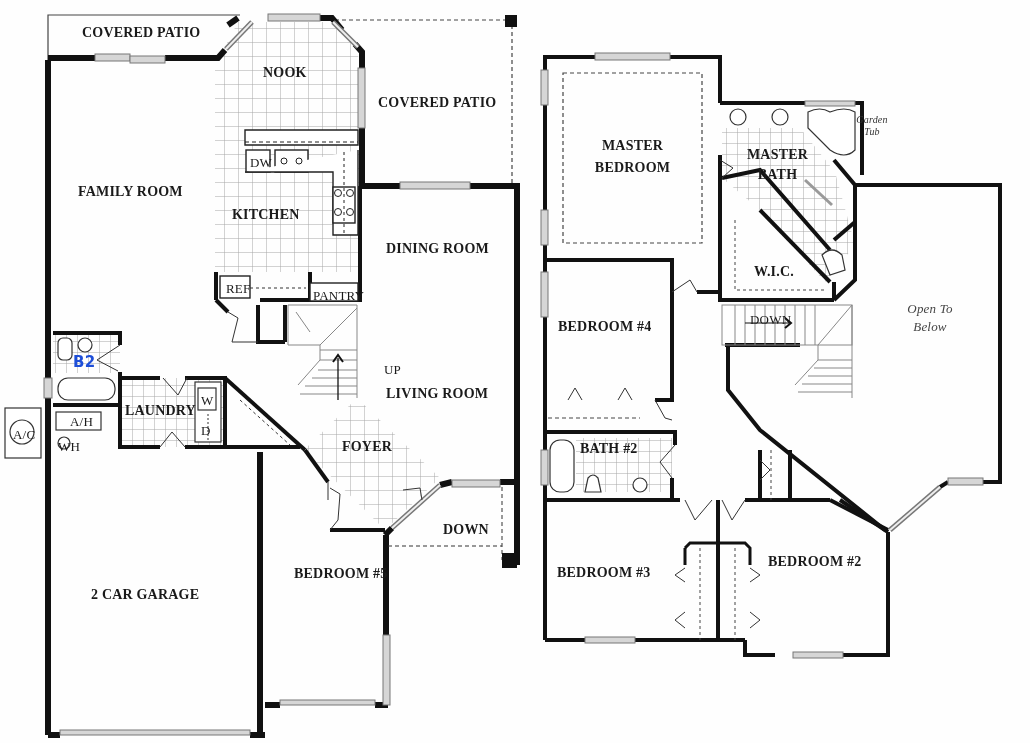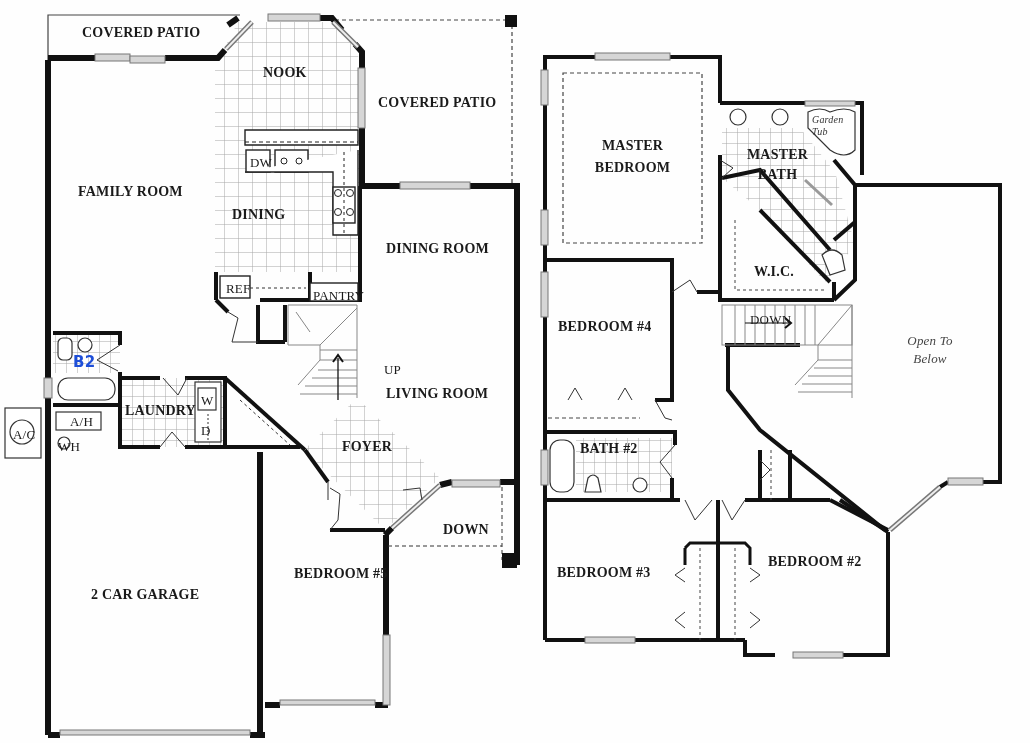--- a/index.html
+++ b/index.html
@@ -2,21 +2,21 @@
 <html><head>
 <meta charset="utf-8">
 <style>
   html, body { margin:0; padding:0; background:#fefefe; }
   body { width:1030px; height:743px; overflow:hidden; position:relative; font-family:"DejaVu Serif", serif; }
   #plan { position:absolute; left:0; top:0; }
   .lbl { position:absolute; font-family:Liberation Serif, serif; font-weight:bold; font-size:14px; color:#1a1a1a; white-space:nowrap; letter-spacing:0.2px; }
   .lbl.small { font-size:13px; font-weight:normal; }
   .lbl.tiny { font-size:13px; font-weight:normal; }
   .lbl.ital { font-style:italic; font-weight:normal; font-size:13px; color:#444; text-align:center; line-height:18px; }
-  .lbl.ital-s { font-style:italic; font-weight:normal; font-size:10px; color:#333; line-height:12px; }
+  .lbl.ital-s { font-style:italic; font-weight:normal; font-size:10px; color:#333; text-align:center; line-height:12px;margin-left:40px; }
   .lbl.b2 { font-family:"DejaVu Sans", sans-serif; font-size:15px; color:#1d4ed8; }
   .lbl.center { text-align:center; line-height:22px; }
 </style>
 </head>
 <body>
 
 <svg id="plan" width="1030" height="743" viewBox="0 0 1030 743" xmlns="http://www.w3.org/2000/svg">
   <defs>
     <pattern id="tile" width="14" height="14" patternUnits="userSpaceOnUse">
       <path d="M14 0 L0 0 0 14" fill="none" stroke="#a5a5a5" stroke-width="1"></path>
@@ -294,21 +294,21 @@
       <path d="M720,160 L733,168 L722,178"></path>
     </g>
     <line x1="771" y1="450" x2="771" y2="500" stroke="#444" stroke-dasharray="3,3"></line>
   </g>
 </svg>
 
 <div class="lbl" style="left:82px;top:25px;">COVERED PATIO</div>
 <div class="lbl" style="left:263px;top:65px;">NOOK</div>
 <div class="lbl" style="left:378px;top:95px;">COVERED PATIO</div>
 <div class="lbl" style="left:78px;top:184px;">FAMILY ROOM</div>
-<div class="lbl" style="left:232px;top:207px;">DINING</div>
+<div class="lbl" style="left:232px;top:207px;">KITCHEN</div>
 <div class="lbl" style="left:386px;top:241px;">DINING ROOM</div>
 <div class="lbl" style="left:386px;top:386px;">LIVING ROOM</div>
 <div class="lbl" style="left:125px;top:403px;">LAUNDRY</div>
 <div class="lbl" style="left:342px;top:439px;">FOYER</div>
 <div class="lbl" style="left:443px;top:522px;">DOWN</div>
 <div class="lbl" style="left:91px;top:587px;">2 CAR GARAGE</div>
 <div class="lbl" style="left:274px;top:566px;margin-left:20px;">BEDROOM #5</div>
 <div class="lbl b2" style="left:73px;top:353px;">B2</div>
 
 <div class="lbl small" style="left:250px;top:155px;">DW</div>
@@ -331,17 +331,17 @@
 </div>
 <div class="lbl ital-s" style="left:812px;top:114px;width:40px;">
   <div>Garden</div>
   <div>Tub</div>
 </div>
 <div class="lbl" style="left:754px;top:264px;">W.I.C.</div>
 <div class="lbl" style="left:558px;top:319px;">BEDROOM #4</div>
 <div class="lbl" style="left:580px;top:441px;">BATH #2</div>
 <div class="lbl" style="left:557px;top:565px;">BEDROOM #3</div>
 <div class="lbl" style="left:768px;top:554px;">BEDROOM #2</div>
-<div class="lbl ital" style="left:895px;top:332px;width:70px;">
+<div class="lbl ital" style="left:895px;top:300px;width:70px;">
   <div>Open To</div>
   <div>Below</div>
 </div>
 <div class="lbl tiny" style="left:750px;top:312px;">DOWN</div>
 
 </body></html>

